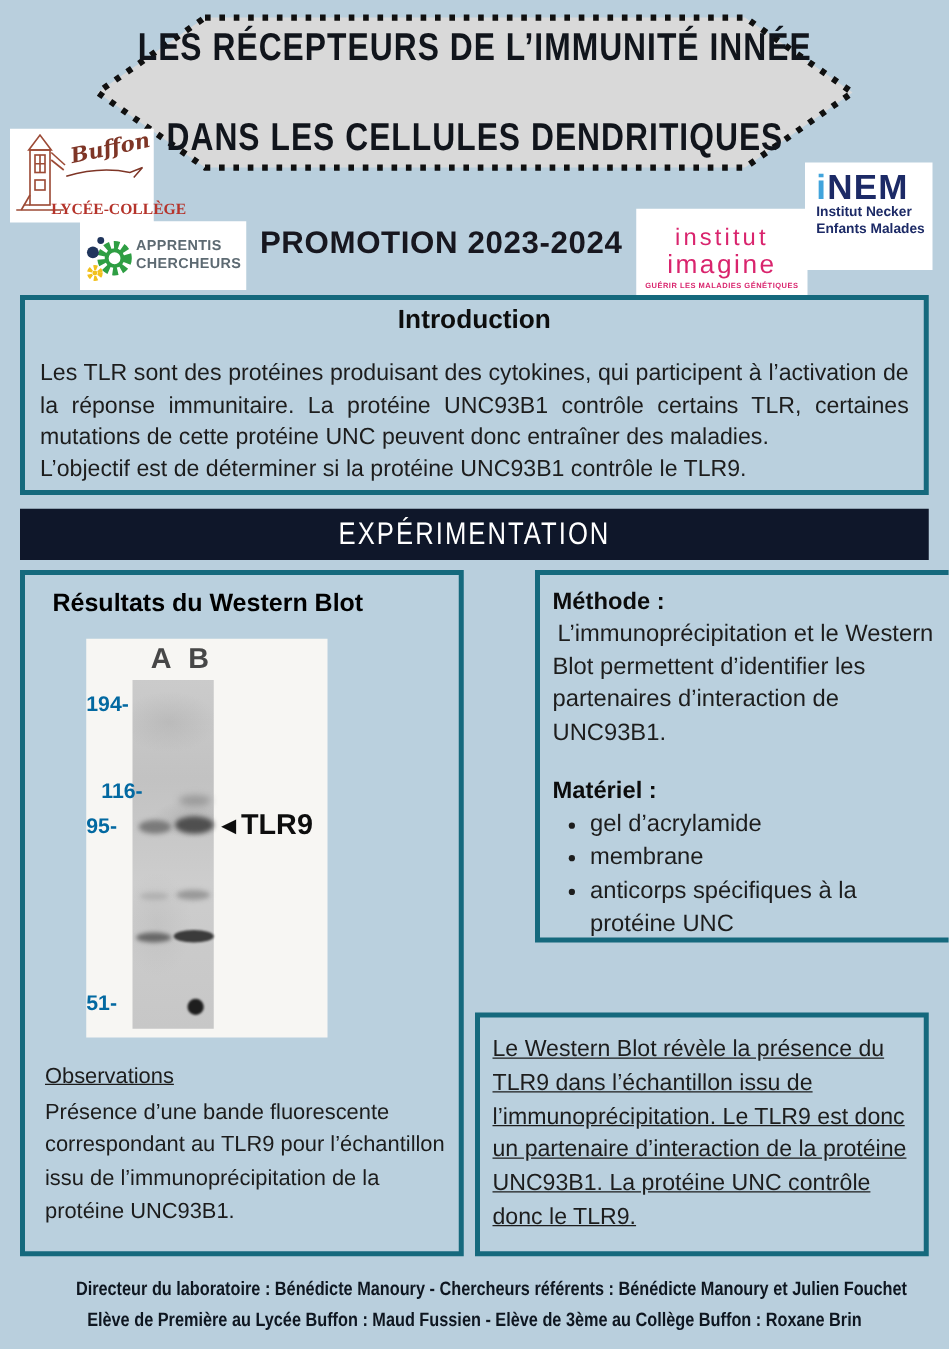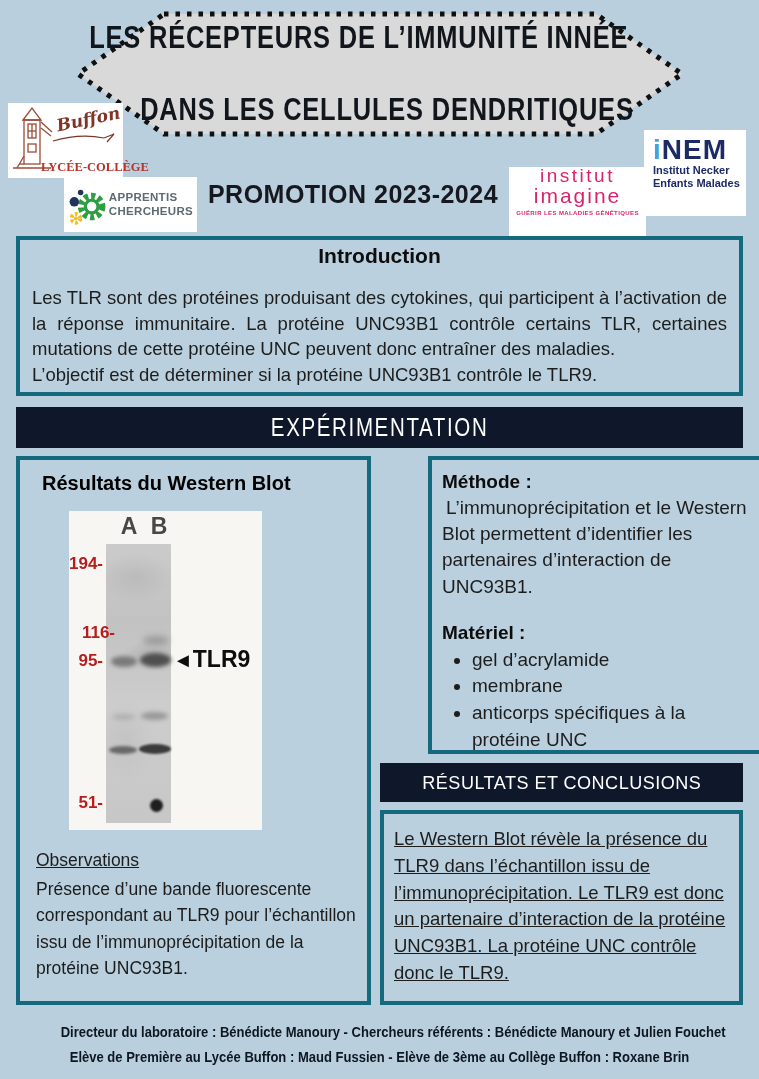--- a/index.html
+++ b/index.html
@@ -7,21 +7,21 @@
   .poster {
     position: relative; width: 759px; height: 1079px;
     background: #b9cfdd; overflow: hidden;
     font-family: "Liberation Sans", sans-serif; color: #1d1d1d;
   }
 
   
   .hex-svg { position: absolute; left: 72px; top: 10px; }
   .hex-text {
     position: absolute; left: 72px; top: 10px; width: 616px; height: 128px;
-    display: flex; flex-direction: column; align-items: flex-end; justify-content: center; gap: 29px;
+    display: flex; flex-direction: column; align-items: center; justify-content: center; gap: 29px;
   }
   .hex-text .tline {
     font-weight: bold; font-size: 31px; line-height: 1.38; color: #11151c;
     letter-spacing: 1px; white-space: nowrap;
     transform: scaleX(0.82); transform-origin: center;
   }
 
   
   .logo { position: absolute; background: #ffffff; }
   .logo-buffon { left: 8px; top: 103px; width: 115px; height: 75px; }
@@ -40,21 +40,21 @@
   .logo-apprentis { left: 64px; top: 177px; width: 133px; height: 55px;
     display: flex; align-items: center; padding: 3px 4px; gap: 3px; }
   .app-text { display: flex; flex-direction: column; }
   .app-text span { font-size: 11.5px; font-weight: bold; color: #5d6a72; letter-spacing: 0.3px; line-height: 1.2; }
   .promotion {
     position: absolute; left: 198px; top: 176px; width: 310px; height: 36px;
     display: flex; align-items: center; justify-content: center;
     font-weight: bold; font-size: 25px; letter-spacing: 0.5px; color: #17171f;
   }
   .logo-imagine { left: 509px; top: 167px; width: 137px; height: 80px;
-    display: flex; flex-direction: column; align-items: center; }
+    display: flex; flex-direction: column; align-items: center; justify-content: center; }
   .imagine-l1 { font-size: 19px; letter-spacing: 2.5px; color: #d9246d; line-height: 0.95; }
   .imagine-l2 { font-size: 21px; letter-spacing: 2px; color: #d9246d; line-height: 1.0; }
   .imagine-tag { font-size: 6px; font-weight: bold; letter-spacing: 0.4px; color: #d9246d; margin-top: 4px; }
   .logo-inem { left: 644px; top: 130px; width: 102px; height: 86px; padding: 5px 0 0 9px; }
   .inem-acronym { font-weight: bold; font-size: 28px; letter-spacing: 1px; line-height: 1.05; }
   .inem-i { color: #41a4dc; }
   .inem-nem { color: #1c2a66; }
   .inem-line { display: block; font-size: 11px; font-weight: bold; color: #1c2a66; line-height: 1.18; }
 
   
@@ -81,22 +81,22 @@
     font-size: 23px; font-weight: bold; color: #474747; }
   .lane-a { left: 49px; } .lane-b { left: 79px; }
   .blot-strip {
     position: absolute; left: 37px; top: 33px; width: 65px; height: 279px;
     background:
       radial-gradient(ellipse 45px 22px at 72% 40%, rgba(110,110,110,0.22), transparent 70%),
       radial-gradient(ellipse 55px 35px at 45% 12%, rgba(130,130,130,0.18), transparent 70%),
       radial-gradient(ellipse 40px 60px at 30% 70%, rgba(150,150,150,0.15), transparent 70%),
       linear-gradient(180deg, #cbcbcb 0%, #c2c2c2 28%, #cdcdcd 58%, #c7c7c7 100%);
   }
-  .marker { position: absolute; left: 0; width: 34px; text-align: right;
-    font-size: 17px; font-weight: bold; color: #b91c1c; }
+  .marker { position: absolute; left: 0; width: 34px; text-align: left;
+    font-size: 17px; font-weight: bold; color: #0369a1; }
   .m194 { top: 43px; } .m116 { top: 112px; margin-left: 12px; } .m95 { top: 140px; } .m51 { top: 282px; }
   .band { position: absolute; border-radius: 50%; }
   .b-a95  { left: 42px; top: 145px; width: 26px; height: 11px; background: #7a7a7a; filter: blur(2px); }
   .b-b95  { left: 71px; top: 142px; width: 31px; height: 14px; background: #4f4f4f; filter: blur(2px); }
   .b-b95s { left: 74px; top: 125px; width: 26px; height: 9px;  background: #9a9a9a; filter: blur(3px); }
   .b-am   { left: 43px; top: 203px; width: 23px; height: 6px;  background: #b0b0b0; filter: blur(2px); }
   .b-bm   { left: 72px; top: 201px; width: 27px; height: 8px;  background: #989898; filter: blur(2px); }
   .b-al   { left: 40px; top: 235px; width: 28px; height: 8px;  background: #686868; filter: blur(1.5px); }
   .b-bl   { left: 70px; top: 233px; width: 32px; height: 10px; background: #3b3b3b; filter: blur(1px); }
   .b-dot  { left: 81px; top: 288px; width: 13px; height: 13px; background: #1e1e1e; filter: blur(1px); }
@@ -235,23 +235,20 @@
     <h4 class="mh">Méthode :</h4>
     <p>L’immunoprécipitation et le Western Blot permettent d’identifier les partenaires d’interaction de UNC93B1.</p>
     <h4 class="mh mh2">Matériel :</h4>
     <ul>
       <li><span>gel d’acrylamide</span></li>
       <li><span>membrane</span></li>
       <li><span>anticorps spécifiques à la protéine UNC</span></li>
     </ul>
   </section>
 
-  <div class="banner results-banner">
-    <span class="btext">RÉSULTATS ET CONCLUSIONS</span>
-  </div>
 
   <section class="tbox concl-box">
     <p>Le Western Blot révèle la présence du TLR9 dans l’échantillon issu de l’immunoprécipitation. Le TLR9 est donc un partenaire d’interaction de la protéine UNC93B1. La protéine UNC contrôle donc le TLR9.</p>
   </section>
 
   <footer class="footer">
     <span class="fline">Directeur du laboratoire : Bénédicte Manoury - Chercheurs référents : Bénédicte Manoury et Julien Fouchet</span>
     <span class="fline">Elève de Première au Lycée Buffon : Maud Fussien - Elève de 3ème au Collège Buffon : Roxane Brin</span>
   </footer>
 

